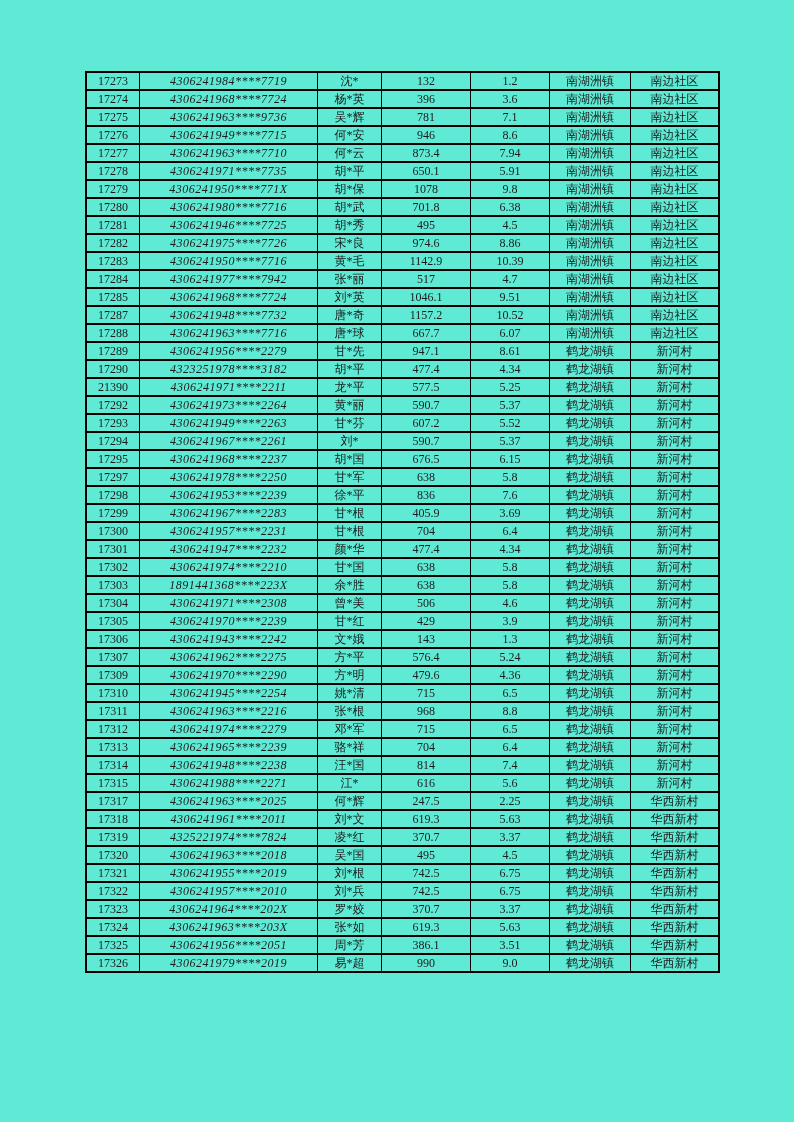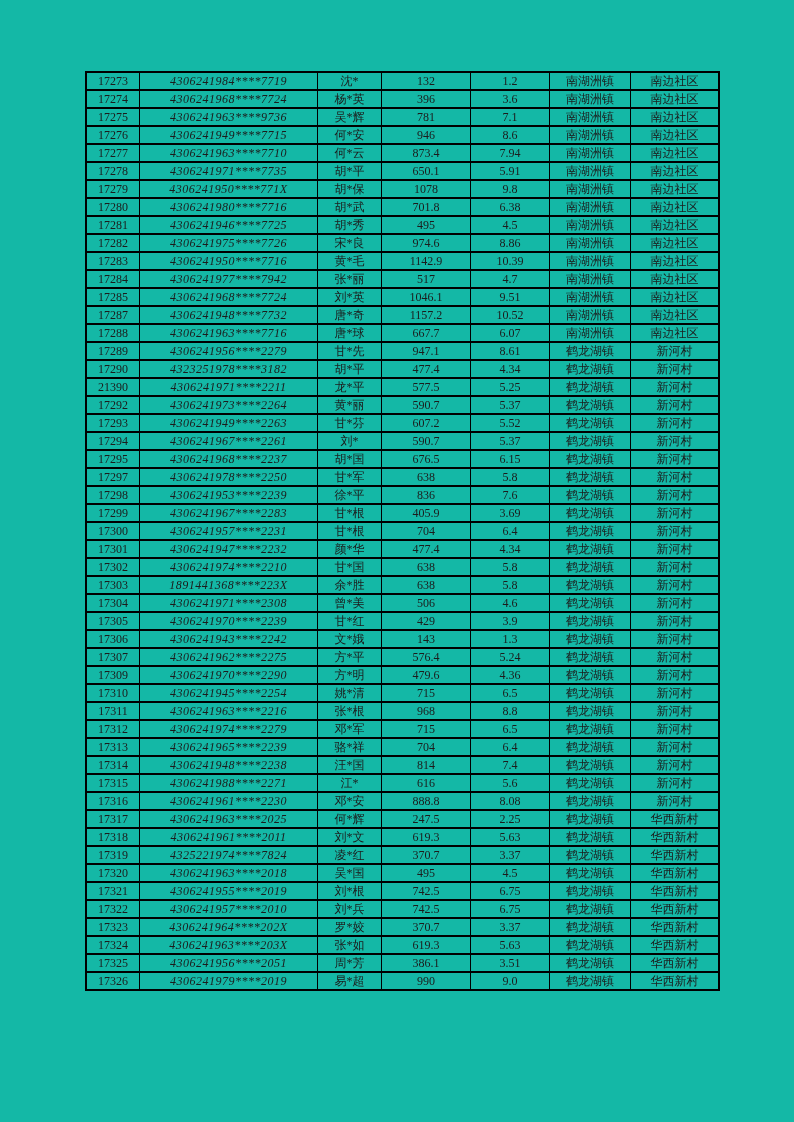--- a/index.html
+++ b/index.html
@@ -4,21 +4,21 @@
 <style>
   html, body {
     margin: 0;
     padding: 0;
     background: #ffffff;
   }
   .page {
     position: relative;
     width: 794px;
     height: 1122px;
-    background: #14b8a6;
+    background: #5eead4;
     overflow: hidden;
     font-family: "Liberation Serif", "DejaVu Serif", serif;
   }
   table.records {
     position: absolute;
     left: 85px;
     top: 71px;
     width: 625px;
     border-collapse: collapse;
     table-layout: fixed;
@@ -407,29 +407,20 @@
         <tr>
           <td class="col0">17315</td>
           <td class="col1">4306241988****2271</td>
           <td class="col2">江*</td>
           <td class="col3">616</td>
           <td class="col4">5.6</td>
           <td class="col5">鹤龙湖镇</td>
           <td class="col6">新河村</td>
         </tr>
         <tr>
-          <td class="col0">17316</td>
-          <td class="col1">4306241961****2230</td>
-          <td class="col2">邓*安</td>
-          <td class="col3">888.8</td>
-          <td class="col4">8.08</td>
-          <td class="col5">鹤龙湖镇</td>
-          <td class="col6">新河村</td>
-        </tr>
-        <tr>
           <td class="col0">17317</td>
           <td class="col1">4306241963****2025</td>
           <td class="col2">何*辉</td>
           <td class="col3">247.5</td>
           <td class="col4">2.25</td>
           <td class="col5">鹤龙湖镇</td>
           <td class="col6">华西新村</td>
         </tr>
         <tr>
           <td class="col0">17318</td>

